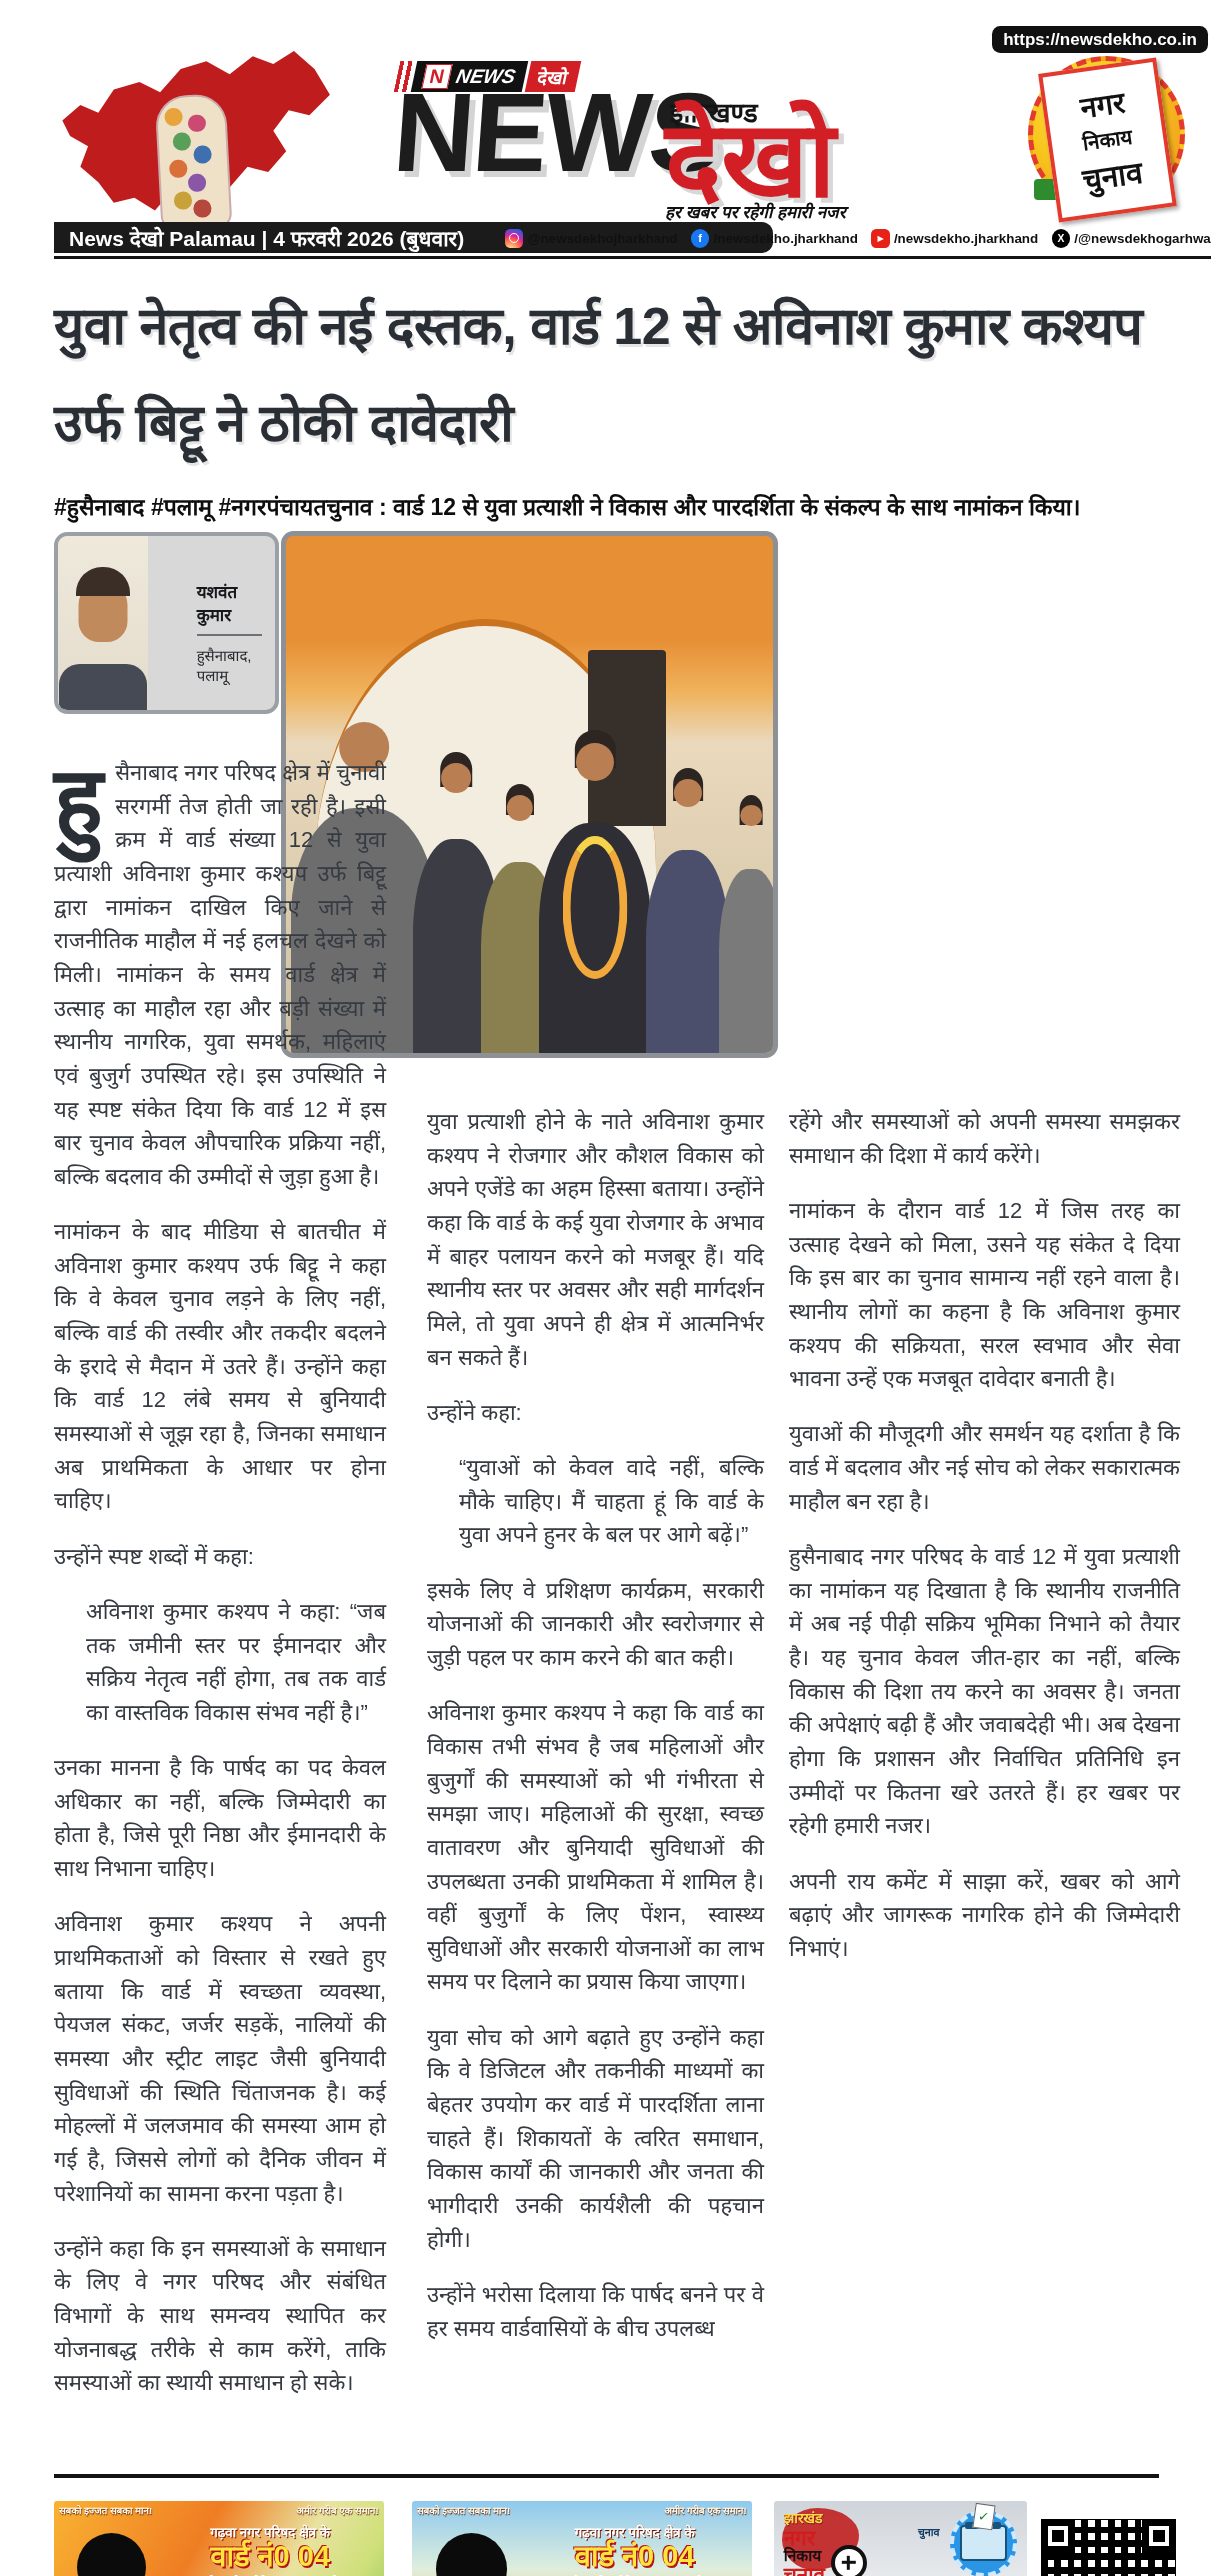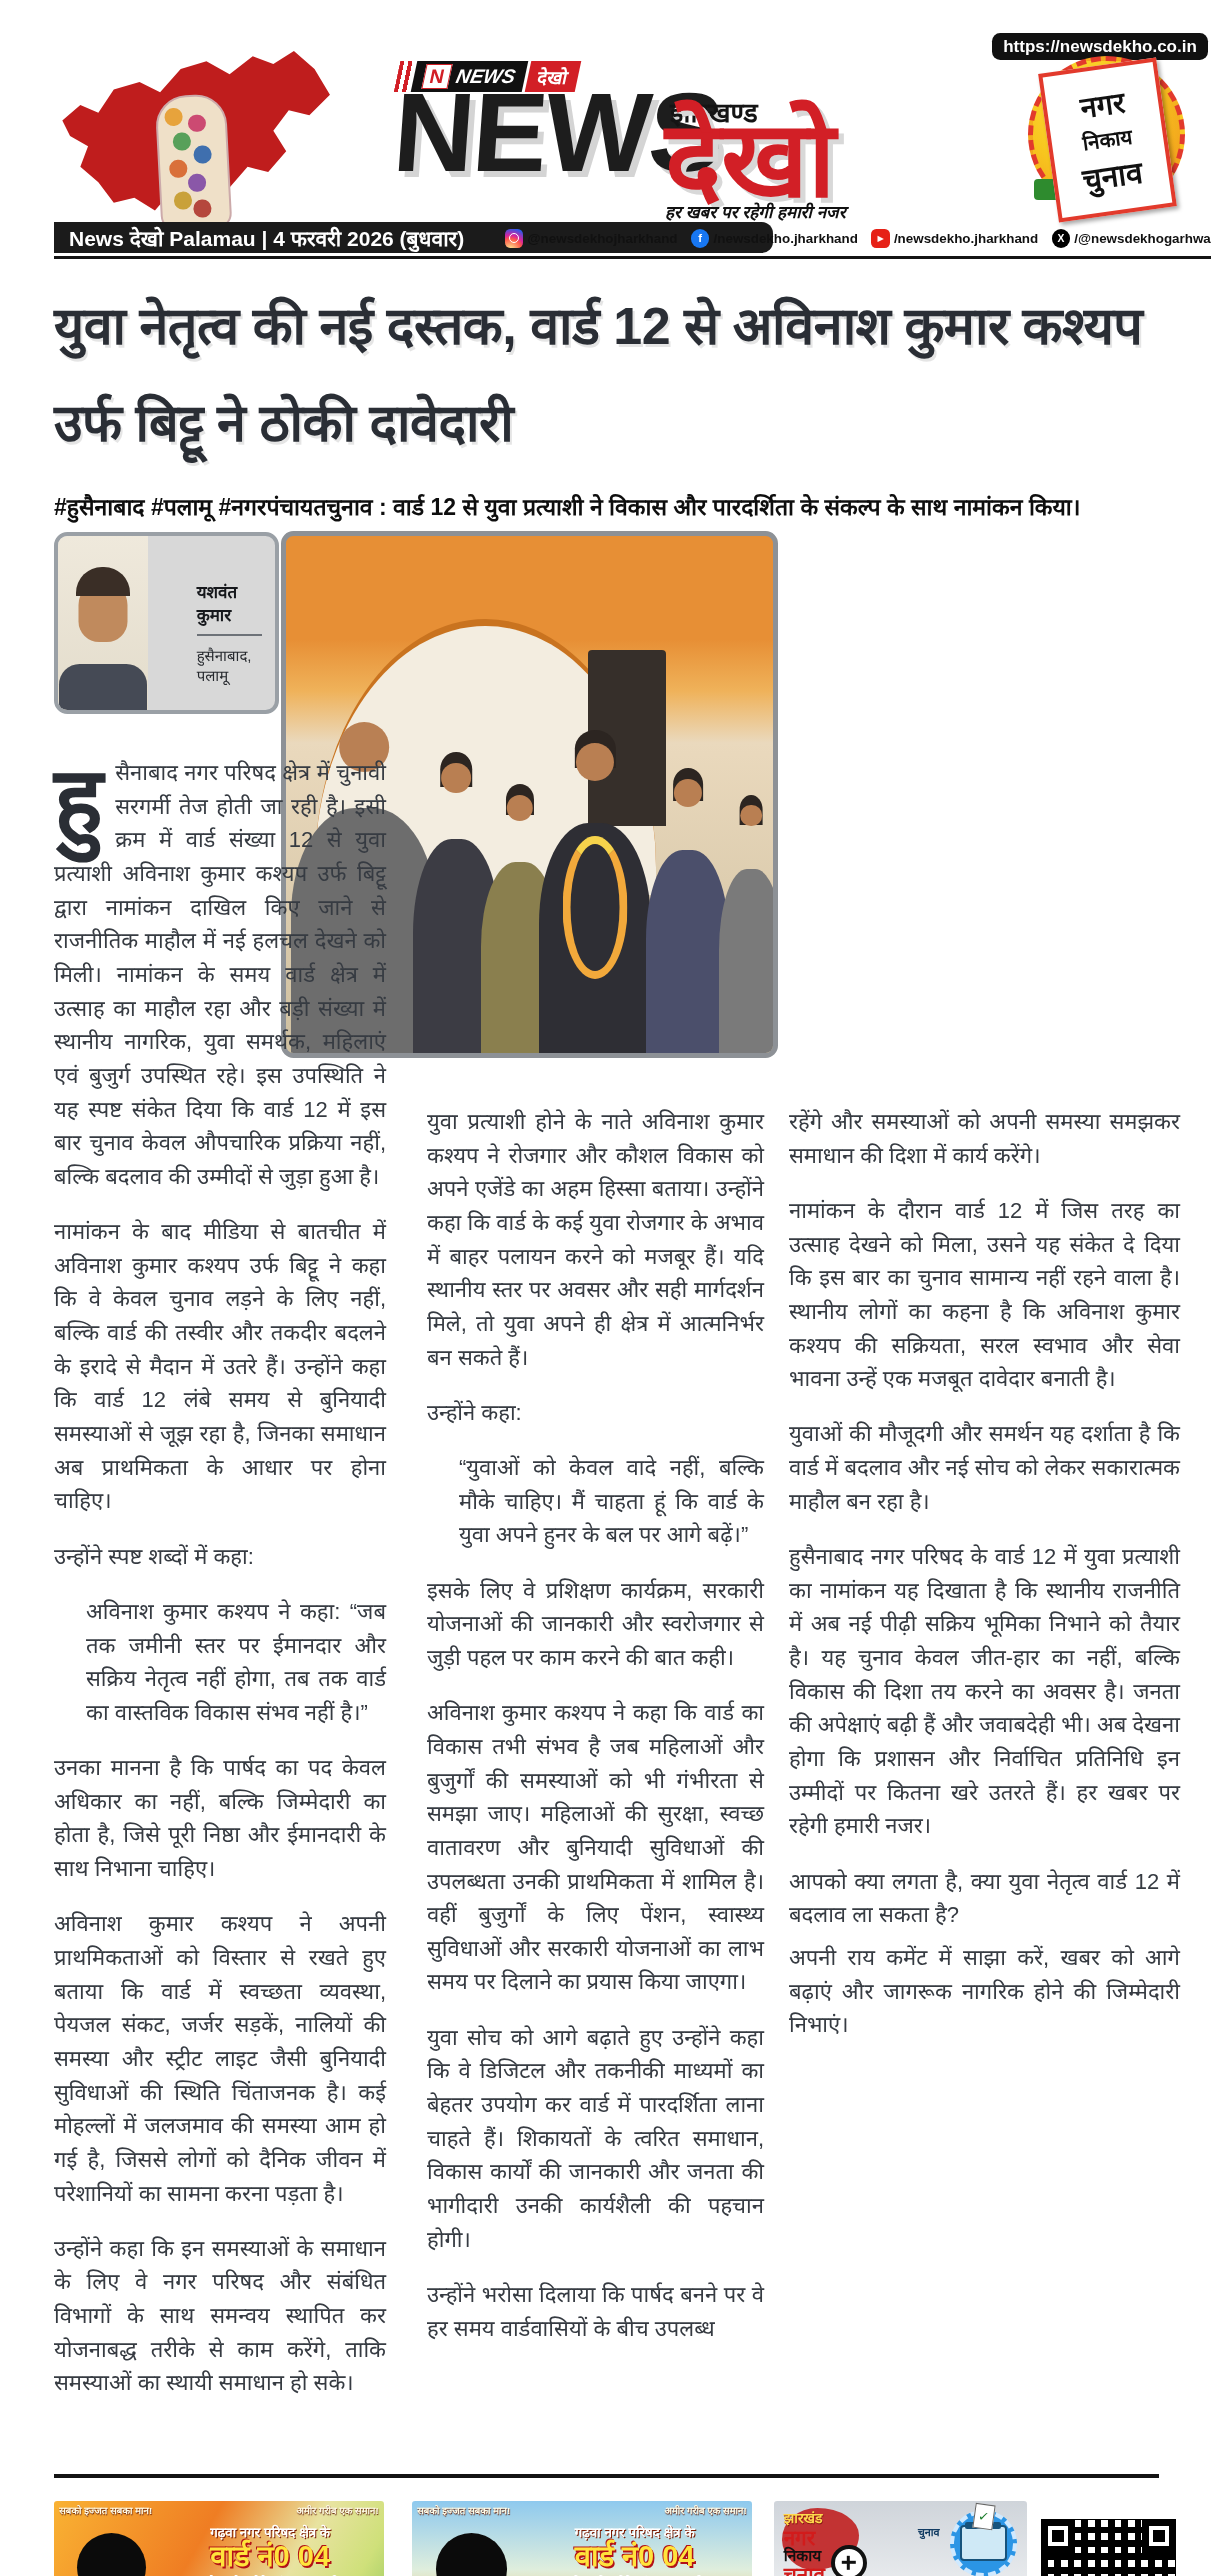--- a/index.html
+++ b/index.html
@@ -15,21 +15,21 @@
   .dot{position:absolute;width:17.5px;height:17.5px;border-radius:50%;}
   .logo-strip{left:397px;top:61px;height:31px;display:flex;align-items:stretch;transform:skewX(-12deg);}
   .strip-slashes{width:13.4px;background:repeating-linear-gradient(90deg,#d21f26 0 4.1px,#fff 4.1px 8.2px);margin-right:4.1px;}
   .strip-black{background:#111;color:#fff;display:flex;align-items:center;padding:0 9.3px;font-weight:bold;font-size:19.6px;font-style:italic;}
   .strip-nbox{background:#fff;color:#d21f26;border:1.5px solid #d21f26;font-weight:900;padding:0 5.2px;margin-right:6.2px;font-style:normal;}
   .strip-red{background:#d21f26;color:#fff;display:flex;align-items:center;padding:0 10.3px;font-weight:bold;font-size:18.5px;margin-left:3.1px;}
   .logo-news{left:394px;top:77px;font-size:112px;font-weight:900;letter-spacing:-2.1px;color:#1d1d1d;transform:skewX(-4deg);text-shadow:6.2px 6.2px 0 #d4d4d4;line-height:1;}
   .logo-state{left:670px;top:93px;font-size:27px;font-weight:900;color:#141414;}
   .logo-dekho{left:665px;top:106px;font-size:106px;font-weight:900;color:#d21f26;text-shadow:5.2px 5.2px 0 #d8d8d8;line-height:1;}
   .logo-tagline{left:665px;top:200px;width:330px;font-size:17px;font-weight:900;font-style:italic;color:#111;}
-  .url-pill{left:992px;top:26px;width:216px;height:27px;background:#111;border-radius:8.2px;color:#fff;font-size:17px;font-weight:900;display:flex;align-items:center;justify-content:center;margin-top:7px;}
+  .url-pill{left:992px;top:26px;width:216px;height:27px;background:#111;border-radius:8.2px;color:#fff;font-size:17px;font-weight:900;display:flex;align-items:center;justify-content:center;}
   .badge{left:1018px;top:56px;width:191px;height:162px;}
   .badge-circle{position:absolute;left:10.3px;top:0;width:157px;height:157px;border-radius:50%;background:radial-gradient(circle at 35% 30%,#ffe23c 0%,#f7c51e 45%,#f08c1d 100%);border:5.2px dashed #e23a2c;box-sizing:border-box;}
   .badge-card{position:absolute;left:30px;top:9.3px;width:111px;height:142px;background:#fff;border:4.1px solid #e23a2c;transform:rotate(-8deg);box-shadow:2.1px 3.1px 4.1px rgba(0,0,0,.35);display:flex;flex-direction:column;align-items:center;justify-content:center;gap:2.1px;}
   .badge-card .b1{font-size:29px;font-weight:900;color:#111;}
   .badge-card .b2{font-size:20.6px;font-weight:900;color:#111;}
   .badge-card .b3{font-size:30px;font-weight:900;color:#111;}
   .tap{position:absolute;left:15.5px;bottom:18.5px;width:33px;height:20.6px;background:#2e8b2e;border-radius:4.1px;}
   .tap::after{content:"";position:absolute;right:-6.2px;top:5.2px;width:11.3px;height:17.5px;background:#2e8b2e;border-radius:0 0 5.2px 5.2px;}
 
   .edition-bar{left:54px;top:222px;width:719px;height:31px;background:#1b1b1b;border-radius:0 11.3px 11.3px 0;color:#fff;font-size:21px;font-weight:bold;display:flex;align-items:center;padding-left:15px;box-sizing:border-box;}
@@ -255,21 +255,20 @@
   <p>अविनाश कुमार कश्यप ने कहा कि वार्ड का विकास तभी संभव है जब महिलाओं और बुजुर्गों की समस्याओं को भी गंभीरता से समझा जाए। महिलाओं की सुरक्षा, स्वच्छ वातावरण और बुनियादी सुविधाओं की उपलब्धता उनकी प्राथमिकता में शामिल है। वहीं बुजुर्गों के लिए पेंशन, स्वास्थ्य सुविधाओं और सरकारी योजनाओं का लाभ समय पर दिलाने का प्रयास किया जाएगा।</p>
   <p>युवा सोच को आगे बढ़ाते हुए उन्होंने कहा कि वे डिजिटल और तकनीकी माध्यमों का बेहतर उपयोग कर वार्ड में पारदर्शिता लाना चाहते हैं। शिकायतों के त्वरित समाधान, विकास कार्यों की जानकारी और जनता की भागीदारी उनकी कार्यशैली की पहचान होगी।</p>
   <p>उन्होंने भरोसा दिलाया कि पार्षद बनने पर वे हर समय वार्डवासियों के बीच उपलब्ध</p>
 </div>
 
 <div class="col col-3">
   <p>रहेंगे और समस्याओं को अपनी समस्या समझकर समाधान की दिशा में कार्य करेंगे।</p>
   <p>नामांकन के दौरान वार्ड 12 में जिस तरह का उत्साह देखने को मिला, उसने यह संकेत दे दिया कि इस बार का चुनाव सामान्य नहीं रहने वाला है। स्थानीय लोगों का कहना है कि अविनाश कुमार कश्यप की सक्रियता, सरल स्वभाव और सेवा भावना उन्हें एक मजबूत दावेदार बनाती है।</p>
   <p>युवाओं की मौजूदगी और समर्थन यह दर्शाता है कि वार्ड में बदलाव और नई सोच को लेकर सकारात्मक माहौल बन रहा है।</p>
   <p>हुसैनाबाद नगर परिषद के वार्ड 12 में युवा प्रत्याशी का नामांकन यह दिखाता है कि स्थानीय राजनीति में अब नई पीढ़ी सक्रिय भूमिका निभाने को तैयार है। यह चुनाव केवल जीत-हार का नहीं, बल्कि विकास की दिशा तय करने का अवसर है। जनता की अपेक्षाएं बढ़ी हैं और जवाबदेही भी। अब देखना होगा कि प्रशासन और निर्वाचित प्रतिनिधि इन उम्मीदों पर कितना खरे उतरते हैं। हर खबर पर रहेगी हमारी नजर।</p>
-  <p style="margin-bottom:9.3px;">आपको क्या लगता है, क्या युवा नेतृत्व वार्ड 12 में बदलाव ला सकता है?</p>
   <p>अपनी राय कमेंट में साझा करें, खबर को आगे बढ़ाएं और जागरूक नागरिक होने की जिम्मेदारी निभाएं।</p>
 </div>
 
 <div class="abs footer-rule"></div>
 
 <div class="ad ad-k ad-k1">
   <div class="ad-top">
     <span>सबको इज्जत सबका मान!</span>
     <span>अमीर गरीब एक समान!</span>
   </div>

